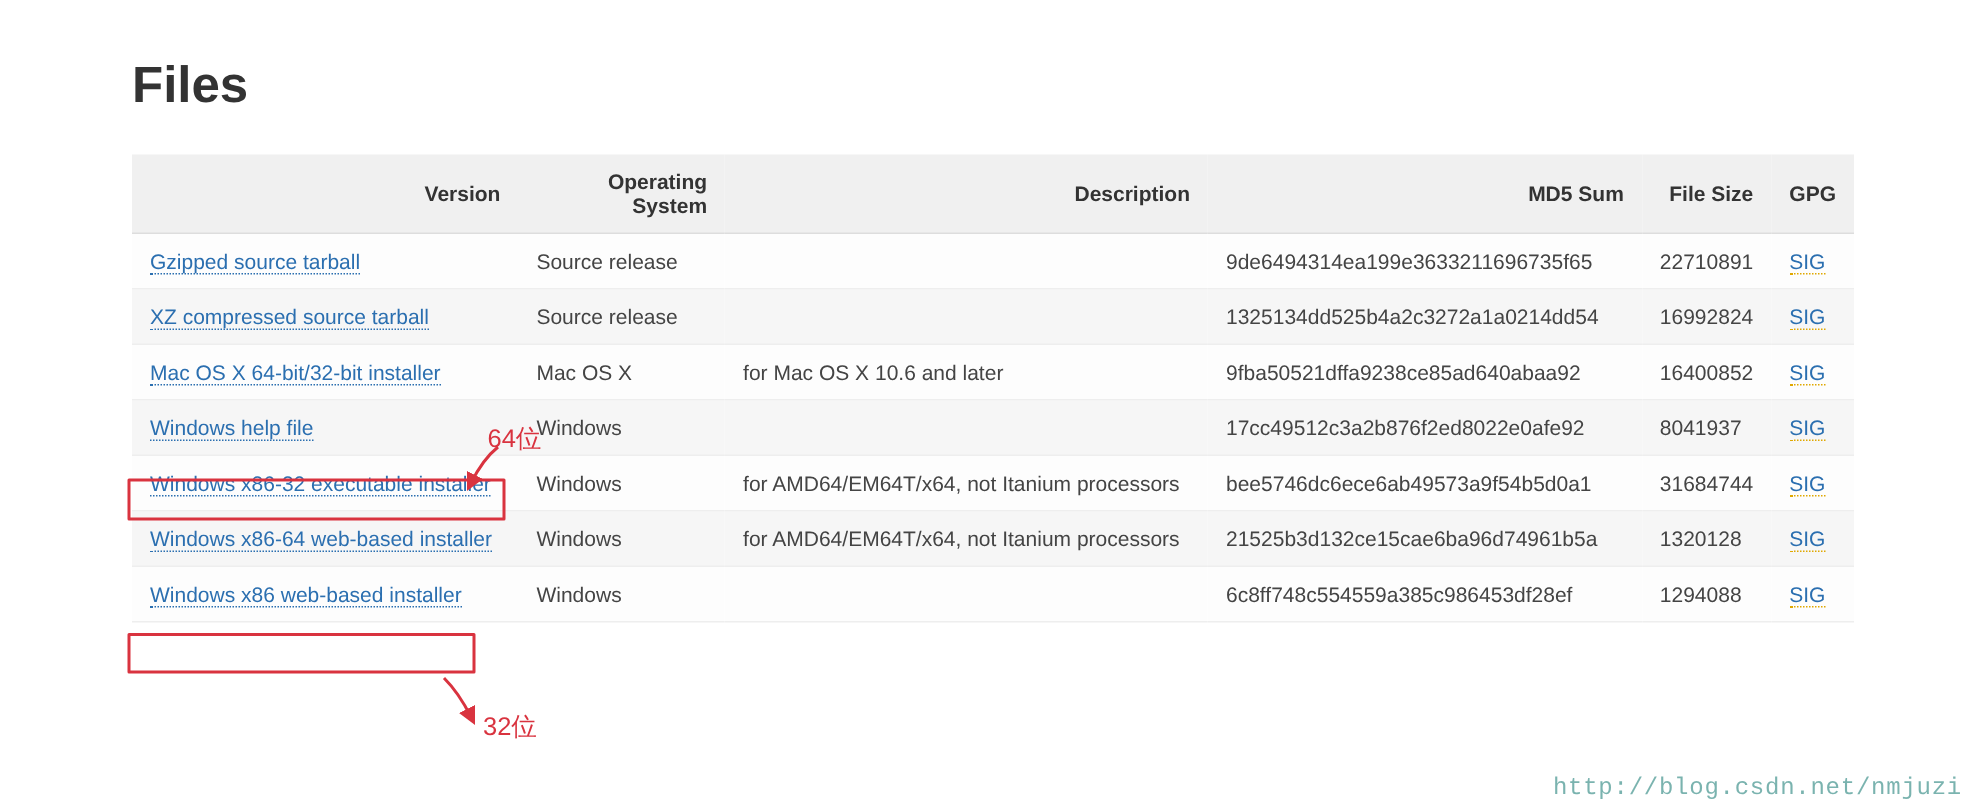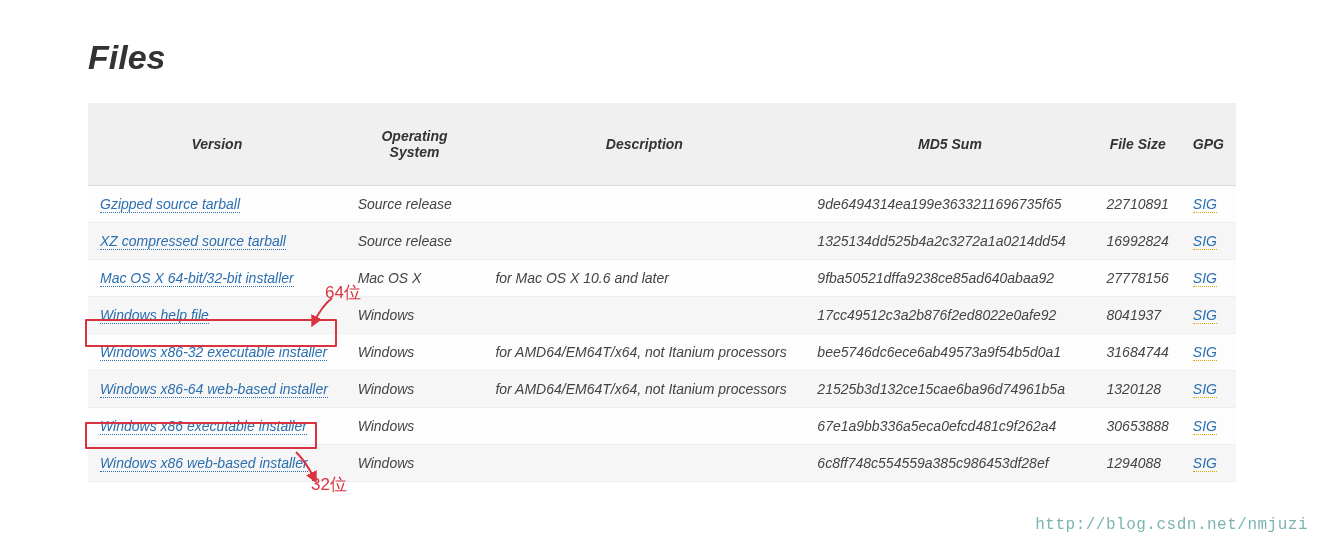--- a/index.html
+++ b/index.html
@@ -7,38 +7,37 @@
     font-family: -apple-system, BlinkMacSystemFont, "Segoe UI", Helvetica, Arial, sans-serif;
     background: #fff;
     color: #444;
     width: 1324px;
     height: 540px;
     position: relative;
     overflow: hidden;
   }
   .container {
     padding: 38px 88px 0 88px;
-    font-style: italic;
   }
   h1.title {
     font-size: 34px;
     font-weight: 700;
     color: #333;
     margin-bottom: 26px;
   }
   table {
     width: 100%;
     border-collapse: collapse;
     font-size: 14px;
   }
   thead th {
-    text-align: center;
+    text-align: right;
     font-weight: 700;
     background: #f0f0f0;
-    padding: 25px 12px;
+    padding: 10px 12px;
     border-bottom: 1px solid #ddd;
     color: #333;
     margin-top: 16px;
   }
   tbody tr { border-bottom: 1px solid #eee; }
   tbody tr:nth-child(even) { background: #f6f6f6; }
   tbody tr:nth-child(odd) { background: #fdfdfd; }
   tbody td { padding: 10px 12px; color: #444; }
   a.link {
     color: #2b6fb0;
@@ -67,21 +66,21 @@
   .annot-box.box64 { left: 85px; top: 319px; width: 252px; height: 28px; }
   .annot-box.box32 { left: 85px; top: 422px; width: 232px; height: 27px; }
 
   .annot-text {
     position: absolute;
     color: #d9333f;
     font-size: 17px;
     pointer-events: none;
   }
   .annot-text.t64 { left: 325px; top: 281px; }
-  .annot-text.t32 { left: 311px; top: 473px; }
+  .annot-text.t32 { left: 322px; top: 473px; }
 
   svg.annot-arrow { position: absolute; pointer-events: none; }
   .arrow64 { left: 308px; top: 292px; }
   .arrow32 { left: 292px; top: 448px; }
 
   .watermark {
     position: absolute;
     right: 16px;
     bottom: 6px;
     font-family: "Courier New", monospace;
@@ -123,21 +122,21 @@
           <td></td>
           <td>1325134dd525b4a2c3272a1a0214dd54</td>
           <td>16992824</td>
           <td><a class="sig" href="#">SIG</a></td>
         </tr>
         <tr>
           <td><a class="link" href="#">Mac OS X 64-bit/32-bit installer</a></td>
           <td>Mac OS X</td>
           <td>for Mac OS X 10.6 and later</td>
           <td>9fba50521dffa9238ce85ad640abaa92</td>
-          <td>27778156</td>
+          <td>16400852</td>
           <td><a class="sig" href="#">SIG</a></td>
         </tr>
         <tr>
           <td><a class="link" href="#">Windows help file</a></td>
           <td>Windows</td>
           <td></td>
           <td>17cc49512c3a2b876f2ed8022e0afe92</td>
           <td>8041937</td>
           <td><a class="sig" href="#">SIG</a></td>
         </tr>
@@ -148,28 +147,20 @@
           <td>bee5746dc6ece6ab49573a9f54b5d0a1</td>
           <td>31684744</td>
           <td><a class="sig" href="#">SIG</a></td>
         </tr>
         <tr>
           <td><a class="link" href="#">Windows x86-64 web-based installer</a></td>
           <td>Windows</td>
           <td>for AMD64/EM64T/x64, not Itanium processors</td>
           <td>21525b3d132ce15cae6ba96d74961b5a</td>
           <td>1320128</td>
-          <td><a class="sig" href="#">SIG</a></td>
-        </tr>
-        <tr>
-          <td><a class="link" href="#">Windows x86 executable installer</a></td>
-          <td>Windows</td>
-          <td></td>
-          <td>67e1a9bb336a5eca0efcd481c9f262a4</td>
-          <td>30653888</td>
           <td><a class="sig" href="#">SIG</a></td>
         </tr>
         <tr>
           <td><a class="link" href="#">Windows x86 web-based installer</a></td>
           <td>Windows</td>
           <td></td>
           <td>6c8ff748c554559a385c986453df28ef</td>
           <td>1294088</td>
           <td><a class="sig" href="#">SIG</a></td>
         </tr>

